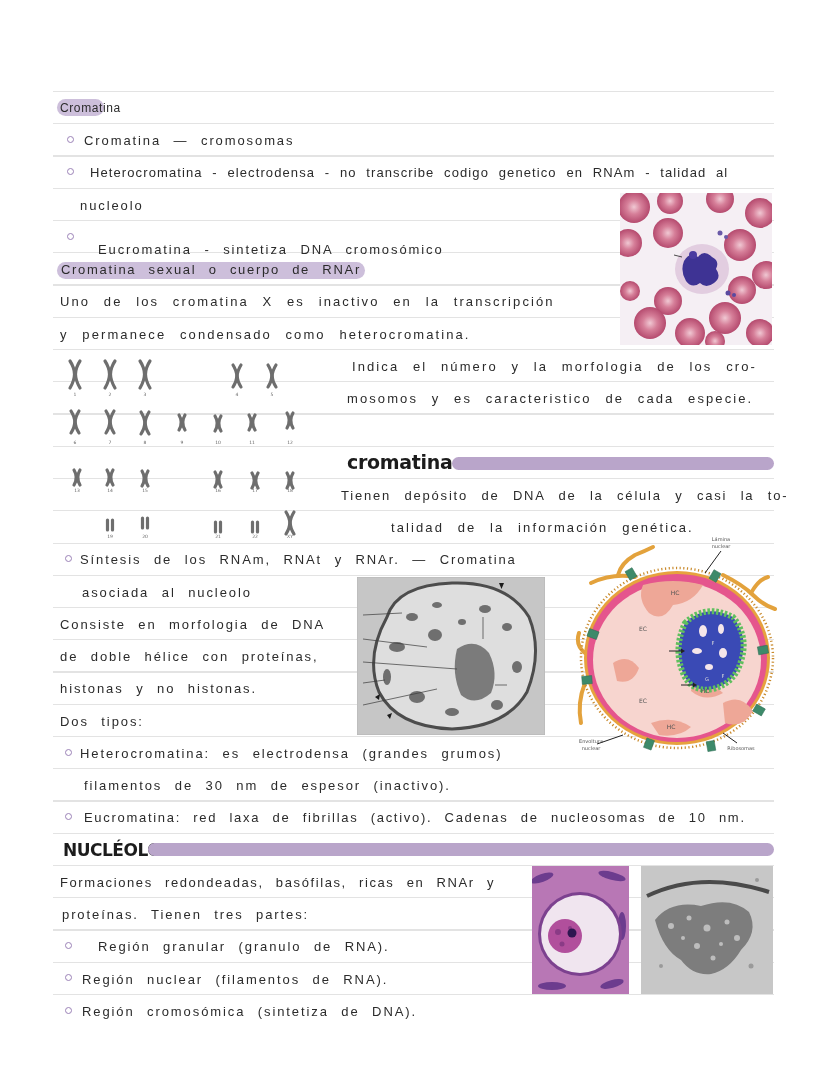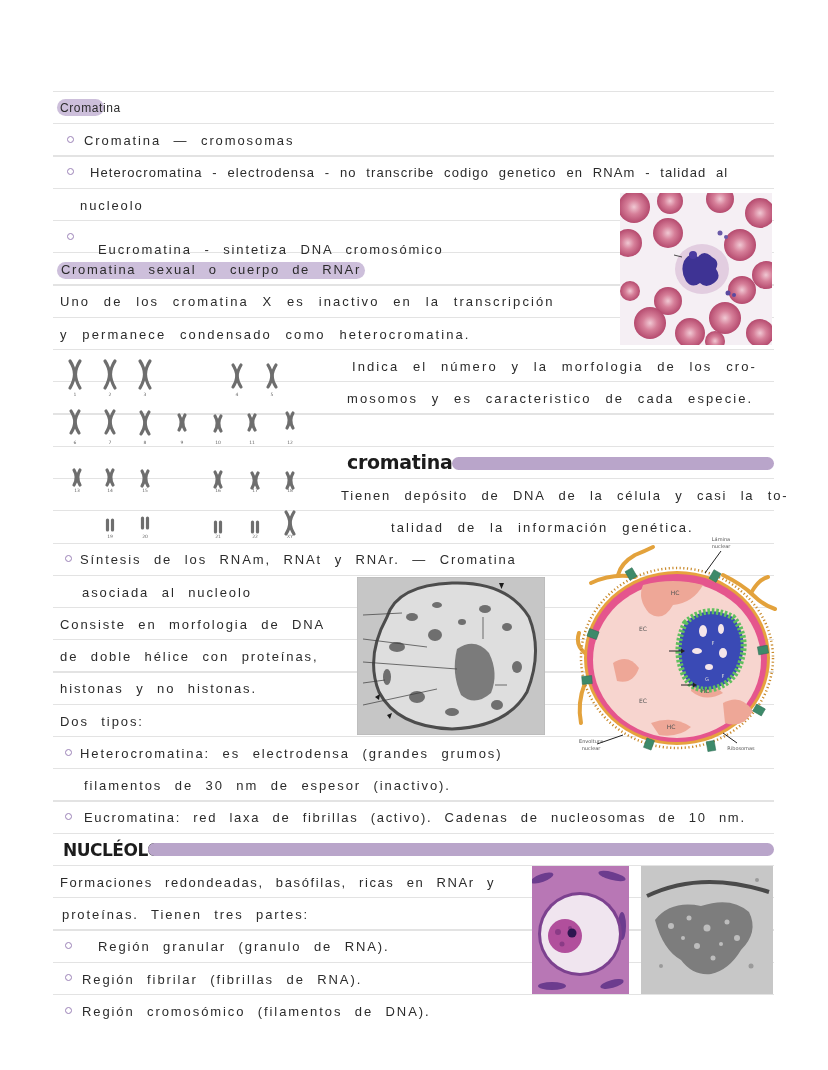--- a/index.html
+++ b/index.html
@@ -277,23 +277,23 @@
 
 <div class="heading" style="left:63px; top:833px; font-size:17px; letter-spacing:-0.5px;">NUCLÉOLO</div>
 <div class="bar" style="left:148px; top:843px; width:626px;"></div>
 
 <div class="t" style="left:60px; top:865px; letter-spacing:1.6px; word-spacing:7px;">Formaciones redondeadas, basófilas, ricas en RNAr y</div>
 <div class="t" style="left:62px; top:897px;">proteínas. Tienen tres partes:</div>
 
 <span class="bullet" style="left:65px; top:942px;"></span>
 <div class="t" style="left:82px; top:929px;margin-left:16px;">Región granular (granulo de RNA).</div>
 <span class="bullet" style="left:65px; top:974px;"></span>
-<div class="t" style="left:82px; top:962px;">Región fibrilar (fibrillas de RNA).</div>
+<div class="t" style="left:82px; top:962px;">Región nuclear (filamentos de RNA).</div>
 <span class="bullet" style="left:65px; top:1007px;"></span>
-<div class="t" style="left:82px; top:994px;">Región cromosómico (filamentos de DNA).</div>
+<div class="t" style="left:82px; top:994px;">Región cromosómica (sintetiza de DNA).</div>
 
 <svg class="fig" style="left:532px; top:866px;" width="97" height="128" viewBox="0 0 97 128">
   <rect width="97" height="128" fill="#b877b5"></rect>
   <g fill="#6c3c8e">
     <ellipse cx="10" cy="12" rx="12" ry="4" transform="rotate(-20 10 12)"></ellipse>
     <ellipse cx="80" cy="10" rx="14" ry="4" transform="rotate(15 80 10)"></ellipse>
     <ellipse cx="90" cy="60" rx="4" ry="14"></ellipse>
     <ellipse cx="20" cy="120" rx="14" ry="4"></ellipse>
     <ellipse cx="80" cy="118" rx="12" ry="4" transform="rotate(-15 80 118)"></ellipse>
   </g>

